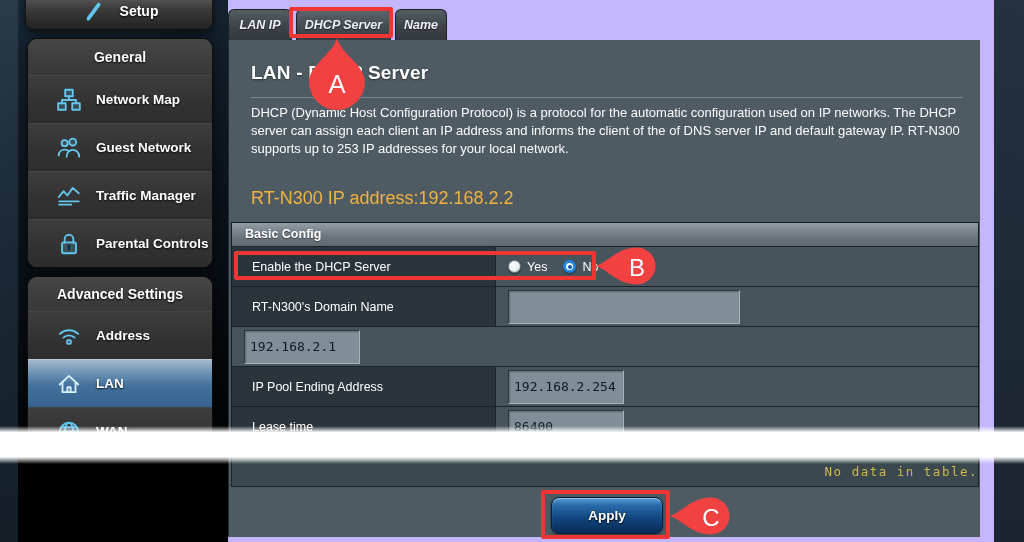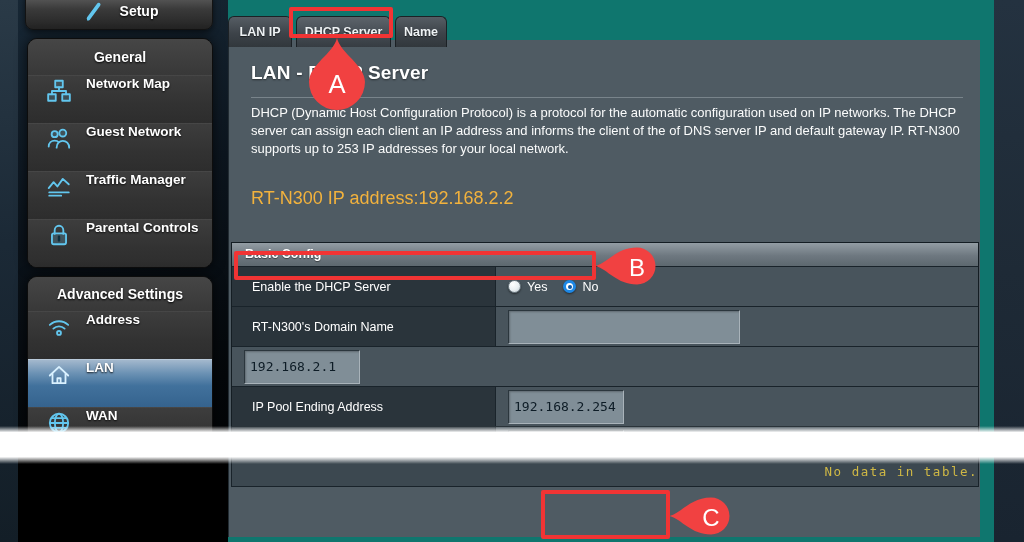--- a/index.html
+++ b/index.html
@@ -1,62 +1,62 @@
 <!DOCTYPE html>
 <html><head>
 <meta charset="utf-8">
 <style>
   html,body{margin:0;padding:0;background:#000;}
-  #canvas{position:relative;width:1024px;height:542px;overflow:hidden;background:#0f766e;
+  #canvas{position:relative;width:1024px;height:542px;overflow:hidden;background:#c4b5fd;
           font-family:"Liberation Sans",sans-serif;}
   .abs{position:absolute;}
 
   
   .left-strip{left:0;top:0;width:18px;height:542px;background:linear-gradient(180deg,#2a3a47 0%,#1b2936 45%,#131e27 100%);z-index:1;}
   .right-strip{left:994px;top:0;width:30px;height:542px;background:linear-gradient(180deg,#243240 0%,#1e2a36 50%,#192430 100%);z-index:1;}
   .sidebar-bg{left:18px;top:0;width:210px;height:542px;background:linear-gradient(165deg,#182836 0%,#0c151e 35%,#04070a 72%,#000 100%);z-index:1;}
 
   
   .setup-btn{left:25px;top:-8px;width:186px;height:36px;border-radius:8px;z-index:10;
     background:linear-gradient(180deg,#646464 0%,#3a3a3a 45%,#232323 100%);
     border:1px solid #131313;display:flex;align-items:center;justify-content:center;gap:10px;
     color:#fff;font-weight:bold;font-size:14px;text-shadow:0 1px 2px #000;box-shadow:0 2px 6px rgba(0,0,0,.6);}
   .side-panel{left:27px;width:184px;border-radius:10px;overflow:hidden;z-index:10;
     background:#353535;border:1px solid #0d0d0d;box-shadow:0 0 12px rgba(0,0,0,.65);}
   .panel-general{top:38px;height:228px;}
   .panel-advanced{top:276px;height:178px;}
   .side-header{height:36px;line-height:36px;text-align:center;color:#fff;font-weight:bold;font-size:14px;
     text-shadow:0 1px 2px #000;background:linear-gradient(180deg,#464646,#383838);}
   .panel-advanced .side-header{height:34px;line-height:34px;}
-  .side-item{height:48px;display:flex;align-items:flex-start;padding-left:16px;gap:12px;box-sizing:border-box;
+  .side-item{height:48px;display:flex;align-items:center;padding-left:26px;gap:12px;box-sizing:border-box;
     border-top:1px solid rgba(130,130,130,.3);background:linear-gradient(180deg,#3d3d3d 0%,#323232 60%,#2d2d2d 100%);}
   .side-item .lbl{color:#fff;font-weight:bold;font-size:13.5px;text-shadow:0 1px 2px rgba(0,0,0,.85);}
   .side-item.selected{background:linear-gradient(180deg,#a3b8cd 0%,#6c92b4 28%,#41719c 55%,#35638e 100%);
     border-top:1px solid #b9cada;}
   .icon-box{width:30px;height:30px;display:flex;align-items:center;justify-content:center;flex:0 0 30px;}
 
   
-  .tab{top:16px;height:31px;border-radius:6px 6px 0 0;z-index:12;box-sizing:border-box;
+  .tab{top:9px;height:31px;border-radius:6px 6px 0 0;z-index:12;box-sizing:border-box;
     background:linear-gradient(180deg,#565d64 0%,#3d4349 55%,#31373c 100%);
     border:1px solid #1c2125;border-bottom:none;color:#eef2f4;font-weight:bold;font-size:12.5px;
-    display:flex;align-items:center;justify-content:center;text-shadow:0 1px 1px rgba(0,0,0,.6);}
+    display:flex;align-items:center;justify-content:center;text-shadow:0 1px 1px rgba(0,0,0,.6);font-style:italic;}
   .tab-lanip{left:228px;width:64px;}
   .tab-dhcp{left:296px;width:95px;background:linear-gradient(180deg,#5d646b 0%,#454c53 55%,#363c42 100%);}
   .tab-route{left:395px;width:52px;}
 
   
   .main-panel{left:228px;top:40px;width:752px;height:497px;background:#4f5b63;z-index:10;
     border-left:1px solid #222c33;box-sizing:border-box;}
   .page-title{position:absolute;left:22px;top:22px;color:#fff;font-size:19px;font-weight:bold;letter-spacing:.2px;
     text-shadow:0 1px 2px rgba(0,0,0,.5);}
   .title-rule{position:absolute;left:22px;top:57px;width:712px;height:1px;background:rgba(150,160,166,.6);}
   .desc{position:absolute;left:22px;top:64px;width:716px;color:#fbfcfc;font-size:13px;line-height:18px;}
   .ip-note{position:absolute;left:22px;top:148px;color:#f2b23d;font-size:18px;}
 
-  .cfg-table{position:absolute;left:2px;top:182px;width:748px;border:1px solid #141d23;box-sizing:border-box;margin-top:20px;}
+  .cfg-table{position:absolute;left:2px;top:182px;width:748px;border:1px solid #141d23;box-sizing:border-box;}
   .cfg-header{height:23px;line-height:23px;padding-left:13px;color:#fff;font-weight:bold;font-size:12.5px;
     text-shadow:0 1px 1px rgba(0,0,0,.45);
     background:linear-gradient(180deg,#939da4 0%,#6e7880 55%,#5d686f 100%);}
   .cfg-row{display:flex;height:39px;border-top:1px solid #19232a;}
   .cfg-label{width:264px;flex:0 0 264px;background:#2a343b;color:#fff;font-size:12.5px;
     display:flex;align-items:center;padding-left:20px;box-sizing:border-box;border-right:1px solid #1a242b;}
   .cfg-value{flex:1;background:#48545c;display:flex;align-items:center;padding-left:12px;}
 
   .radio{width:13px;height:13px;border-radius:50%;display:inline-block;box-sizing:border-box;position:relative;}
   .radio-yes{background:radial-gradient(circle at 35% 30%,#ffffff 0%,#e9eff2 55%,#b9c4ca 100%);
@@ -254,20 +254,21 @@
         <div class="cfg-value">
           <input class="field field-ip" type="text" value="86400" style="">
         </div>
       </div>
     </div>
 
     <div class="empty-row">
       <span class="empty-text">No data in table.</span>
     </div>
 
+    <button class="apply-btn">Apply</button>
   </div>
 
   <div class="abs black-corner"></div>
   <div class="abs white-band"></div>
 
   <div class="abs ann ann-rect rect-a"></div>
   <div class="abs ann ann-rect rect-b"></div>
   <div class="abs ann ann-rect rect-c"></div>
 
   <svg class="abs ann drop-a" width="62" height="74" viewBox="0 0 64 78">

